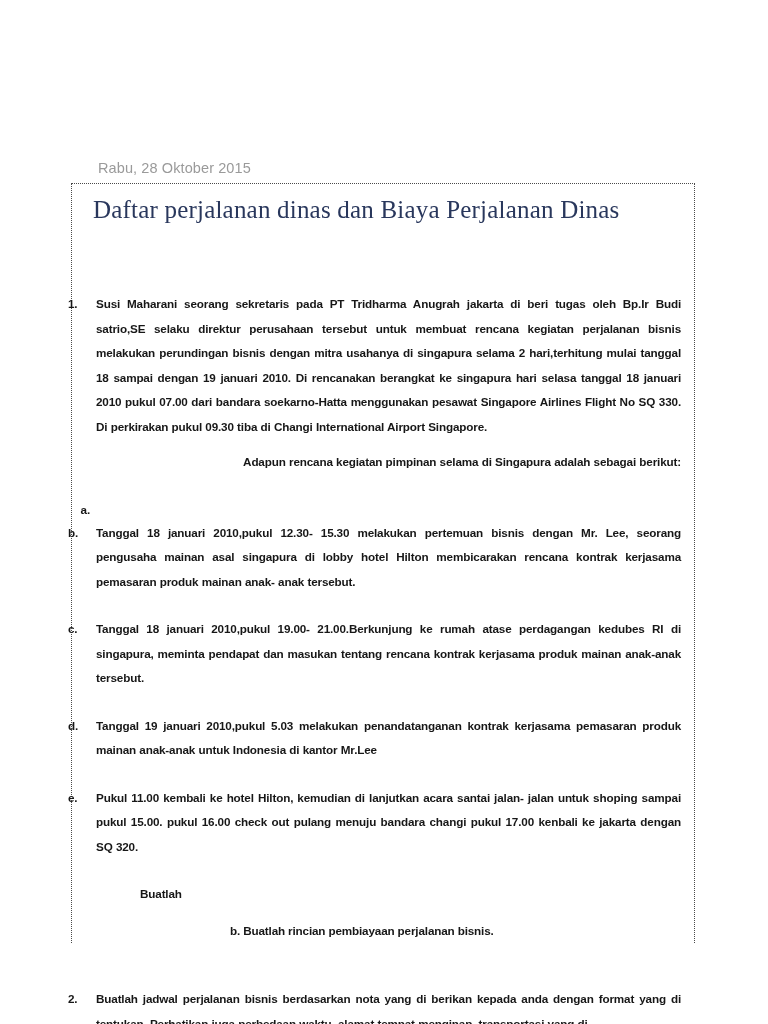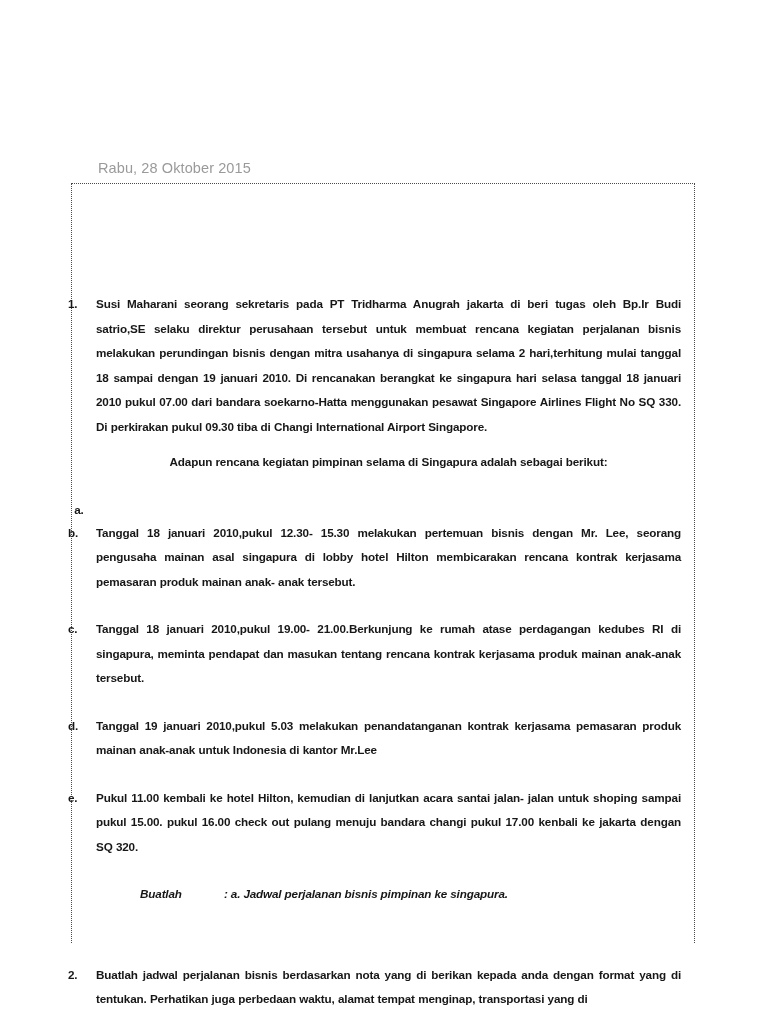--- a/index.html
+++ b/index.html
@@ -77,40 +77,39 @@
     font-size: 11.7px;
     line-height: 24.5px;
     color: #171717;
     text-align: justify;
     font-weight: 600;
     letter-spacing: -0.15px;
     word-spacing: 0.2px;
   }
 
   .para.no-just {
-    text-align: center;
+    text-align: right;
   }
 
   .marker {
     position: absolute;
     left: -4px;
     top: 0;
     width: 22px;
     font-family: "Liberation Sans", sans-serif;
     font-size: 11.7px;
     line-height: 24.5px;
     color: #171717;
     font-weight: 600;
   }
 
   .sub-block {
     position: relative;
     margin: 0;
     padding-left: 24px;
-    font-style: italic;
   }
 
   .buatlah-row {
     position: relative;
     height: 24.5px;
     font-family: "Liberation Sans", sans-serif;
     font-size: 11.7px;
     line-height: 24.5px;
     color: #171717;
     font-weight: 600;
@@ -142,20 +141,21 @@
 </style>
 </head>
 <body>
 
 <div class="page">
 
   <div class="date-line">Rabu, 28 Oktober 2015</div>
 
   <div class="doc-frame">
 
+    <div class="doc-title">Daftar perjalanan dinas dan Biaya Perjalanan Dinas</div>
 
     <div class="body-block">
 
       <div class="para">
         <span class="marker">1.</span>
         <span>Susi Maharani seorang sekretaris pada PT Tridharma Anugrah jakarta di beri tugas oleh Bp.Ir Budi satrio,SE selaku direktur perusahaan tersebut untuk membuat rencana kegiatan perjalanan bisnis melakukan perundingan bisnis dengan mitra usahanya di singapura selama 2 hari,terhitung mulai tanggal 18 sampai dengan 19 januari 2010. Di rencanakan berangkat ke singapura hari selasa tanggal 18 januari 2010 pukul 07.00 dari bandara soekarno-Hatta menggunakan pesawat Singapore Airlines Flight No SQ 330. Di perkirakan pukul  09.30 tiba di Changi International Airport Singapore.</span>
       </div>
 
       <div class="para no-just">
         <span class="marker"></span>
@@ -194,23 +194,25 @@
       <div class="para">
         <span class="marker">e.</span>
         <span>Pukul 11.00 kembali ke hotel Hilton, kemudian di lanjutkan acara santai jalan- jalan untuk shoping sampai pukul 15.00. pukul 16.00 check out pulang menuju bandara changi pukul 17.00 kenbali ke jakarta dengan SQ 320.</span>
       </div>
 
       <div class="spacer-sm"></div>
 
       <div class="sub-block">
         <div class="buatlah-row">
           <span class="buatlah-label">Buatlah</span>
-          <span class="buatlah-text">: a. Jadwal perjalanan bisnis pimpinan ke singapura.</span>
         </div>
         <div class="spacer-sm"></div>
+        <div class="buatlah-row">
+          <span class="buatlah-text2">b. Buatlah rincian pembiayaan perjalanan bisnis.</span>
+        </div>
       </div>
 
       <div class="spacer-lg"></div>
 
       <div class="para">
         <span class="marker">2.</span>
         <span>Buatlah jadwal perjalanan bisnis berdasarkan nota yang di berikan kepada anda dengan format yang di tentukan. Perhatikan juga perbedaan waktu, alamat tempat menginap, transportasi yang di</span>
       </div>
 
     </div>

